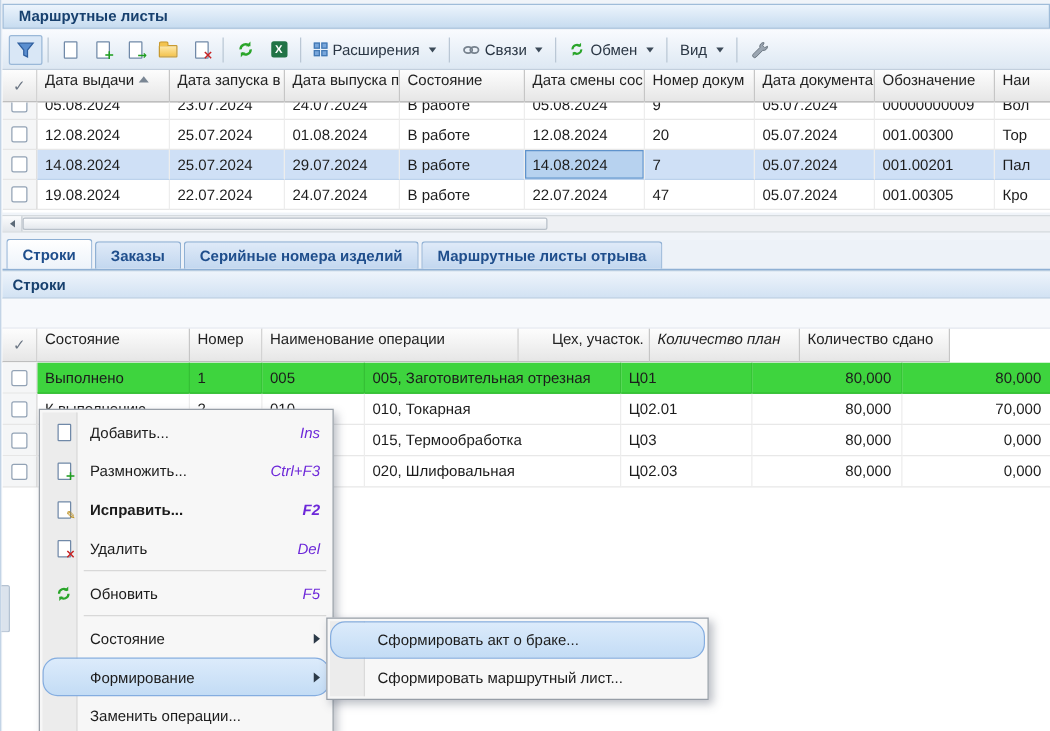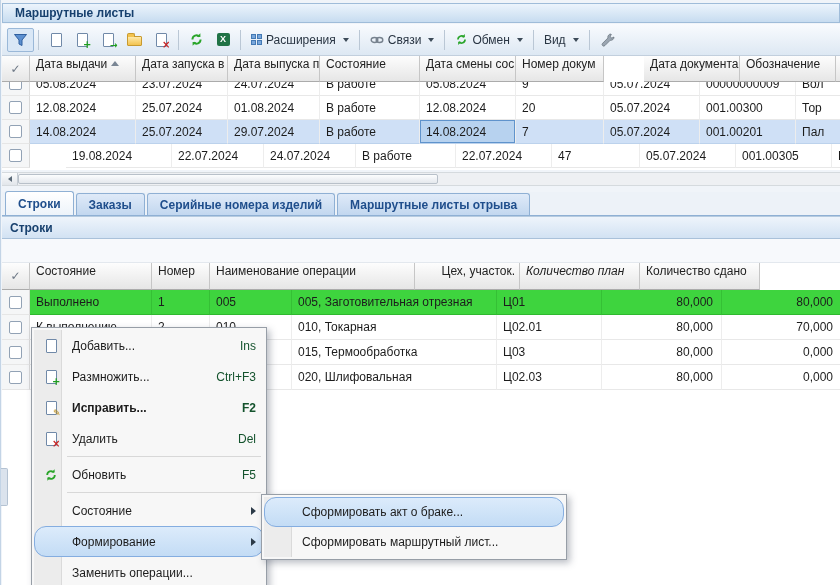--- a/index.html
+++ b/index.html
@@ -100,21 +100,21 @@
   box-shadow:3px 3px 7px rgba(60,70,90,.35);padding:2px;z-index:10;}
 .menu::before{content:"";position:absolute;left:2px;top:2px;bottom:2px;width:27px;
   background:#ececec;border-right:1px solid #dadada;}
 #ctxmenu{left:30px;top:327px;width:236px;height:263px;overflow:hidden;}
 #ctxsubmenu{left:260px;top:494px;width:306px;z-index:11;text-align:center;}
 .mi{position:relative;z-index:1;height:31px;display:flex;align-items:center;
   padding:0 8px 0 38px;white-space:nowrap;color:#1c1c1c;}
 #ctxsubmenu .mi{height:30px;}
 .mi .ico{position:absolute;left:7px;top:50%;transform:translateY(-50%);width:20px;
   display:flex;justify-content:center;align-items:center;}
-.mi .sc{margin-left:auto;padding-left:24px;color:#14532d;}
+.mi .sc{margin-left:auto;padding-left:24px;color:#6d28d9;font-style:italic;}
 .mi .arr{margin-left:auto;width:0;height:0;border-top:4px solid transparent;
   border-bottom:4px solid transparent;border-left:5px solid #2c3a48;}
 .mi.b{font-weight:bold;}
 .mi.hl{background:linear-gradient(#dcebfb,#c3dcf5);border:1px solid #84ade0;border-radius:12px;
   padding:0 7px 0 37px;}
 .msep{position:relative;z-index:1;height:1px;background:#d8d8d8;margin:2px 3px 2px 33px;}
 </style>
 </head>
 <body>
 
@@ -223,21 +223,21 @@
         </div>
         <div class="hcell" style="width: 100px;">
           <span class="hlab">Состояние</span>
         </div>
         <div class="hcell" style="width: 96px;">
           <span class="hlab">Дата смены сос</span>
         </div>
         <div class="hcell" style="width: 88px;">
           <span class="hlab">Номер докум</span>
         </div>
-        <div class="hcell" style="width: 96px; margin-left: 40px;">
+        <div class="hcell" style="width: 96px;">
           <span class="hlab">Дата документа</span>
         </div>
         <div class="hcell" style="width: 96px;">
           <span class="hlab">Обозначение</span>
         </div>
         <div class="hcell" style="width: 46px;">
           <span class="hlab">Наи</span>
         </div>
       </div>
     <div class="gbody" id="g1b">
@@ -280,21 +280,21 @@
           <div class="gcell cell-current" style="width: 96px;">14.08.2024</div>
           <div class="gcell" style="width: 88px;">7</div>
           <div class="gcell" style="width: 96px;">05.07.2024</div>
           <div class="gcell" style="width: 96px;">001.00201</div>
           <div class="gcell" style="width: 46px;">Пал</div>
         </div>
         <div class="grid-row">
           <div class="checkcell">
             <span class="checkbox"></span>
           </div>
-          <div class="gcell" style="width: 106px; margin-left: 36px;">19.08.2024</div>
+          <div class="gcell" style="width: 106px;">19.08.2024</div>
           <div class="gcell" style="width: 92px;">22.07.2024</div>
           <div class="gcell" style="width: 92px;">24.07.2024</div>
           <div class="gcell" style="width: 100px;">В работе</div>
           <div class="gcell" style="width: 96px;">22.07.2024</div>
           <div class="gcell" style="width: 88px;">47</div>
           <div class="gcell" style="width: 96px;">05.07.2024</div>
           <div class="gcell" style="width: 96px;">001.00305</div>
           <div class="gcell" style="width: 46px;">Кро</div>
         </div>
       </div>

